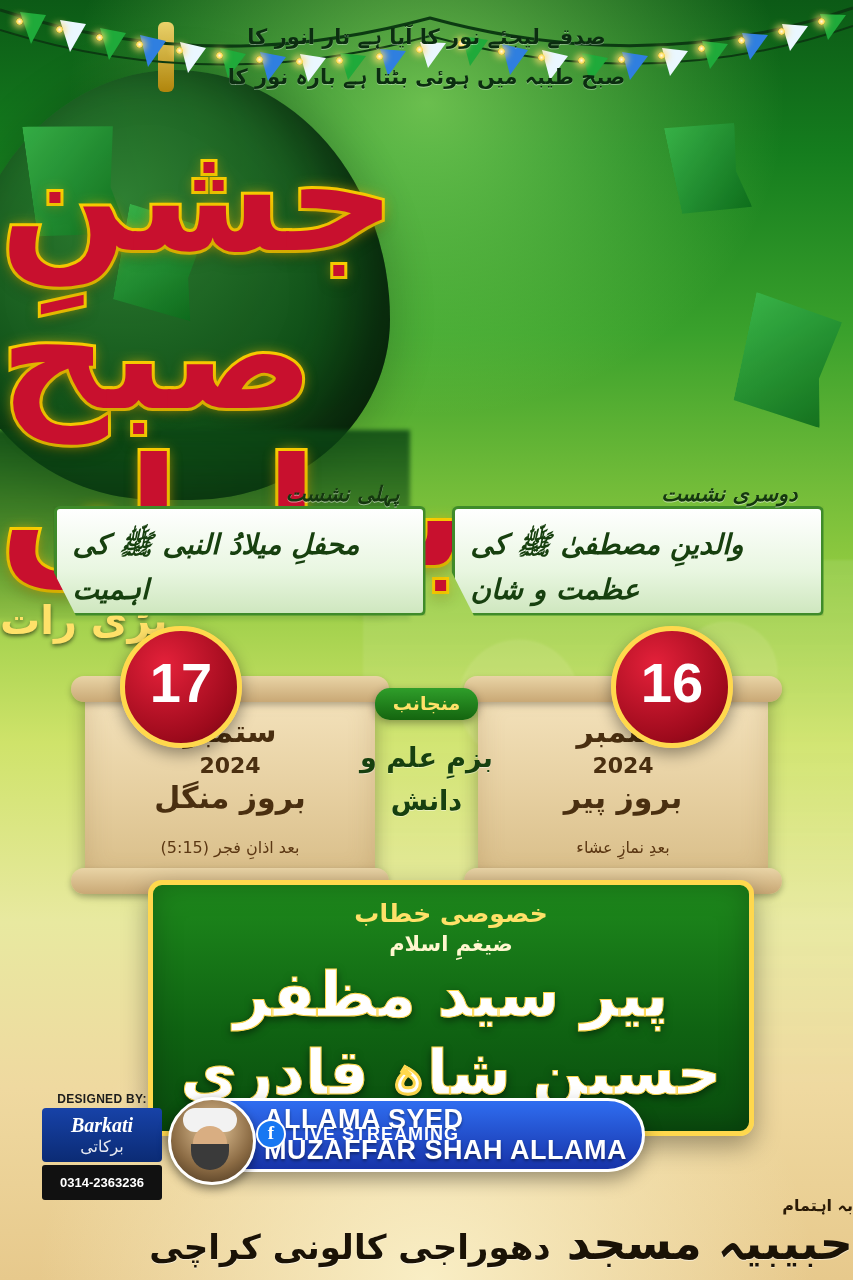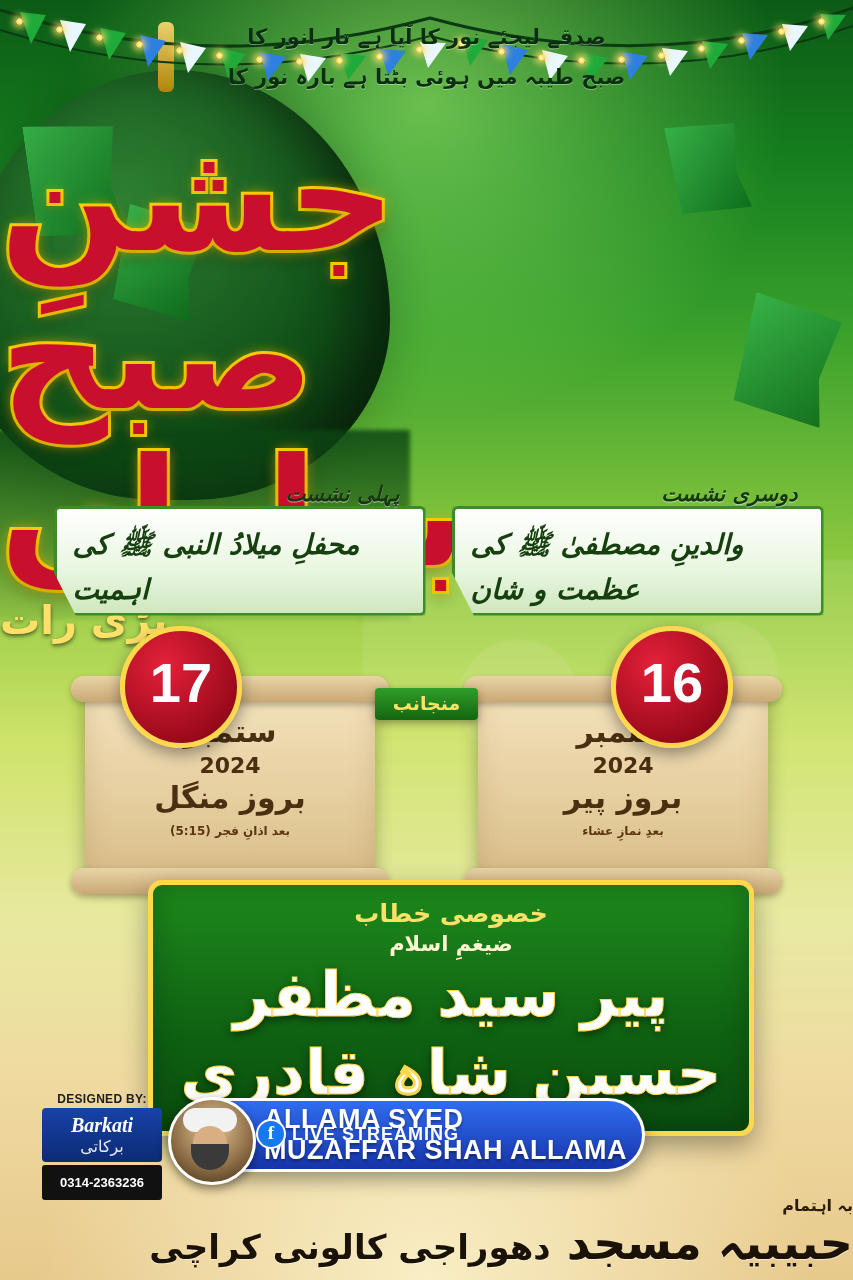--- a/index.html
+++ b/index.html
@@ -130,39 +130,39 @@
   .scroll:before{top:-14px;}
   .scroll:after{bottom:-14px;}
   .scroll.right{right:85px;}
   .scroll.left{left:85px;}
   .scroll .inner{
     position:absolute;inset:0;padding:22px 14px 10px;text-align:center;direction:rtl;
     font-family:"DejaVu Sans", sans-serif;color:#4a2f10;
   }
   .scroll .d-main{font-size:30px;font-weight:bold;line-height:1.35;}
   .scroll .d-year{font-size:22px;font-weight:bold;}
-  .scroll .d-note{font-size:12px;font-weight:bold;margin-top:6px;color:#5b3713;}
+  .scroll .d-note{font-size:16px;font-weight:normal;margin-top:20px;color:#5b3713;}
   .daybadge{
     position:absolute;top:-4px;width:112px;height:112px;border-radius:50%;
     background:radial-gradient(circle at 35% 30%,#e4213a,#9d0a1c 70%,#6d0513);
     border:5px solid #ffd84d;
     box-shadow:0 6px 16px rgba(0,0,0,.4);
     color:#fff;font-size:56px;font-weight:bold;line-height:104px;text-align:center;
     font-family:"Liberation Sans", sans-serif;
   }
   .daybadge.right{right:120px;}
   .daybadge.left{left:120px;}
   .mid-tag{
     position:absolute;left:50%;top:58px;transform:translateX(-50%);
     width:210px;text-align:center;direction:rtl;
   }
   .mid-tag .flagtag{
     display:inline-block;background:linear-gradient(180deg,#2f9e2a,#14650f);
     color:#ffe169;font-family:"DejaVu Sans", sans-serif;font-size:19px;font-weight:bold;
-    padding:4px 18px 6px;border-radius:4px;box-shadow:0 3px 8px rgba(0,0,0,.35);
+    padding:4px 18px 6px;border-radius:15px;box-shadow:0 3px 8px rgba(0,0,0,.35);
   }
   .mid-tag .mid-txt{
     margin-top:16px;font-family:"DejaVu Sans", sans-serif;font-size:27px;font-weight:bold;
     color:#17400f;line-height:1.6;text-shadow:0 1px 0 rgba(255,255,255,.4);
   }
   
   .speaker-panel{
     position:absolute;left:148px;top:880px;width:560px;padding:14px 18px 20px;
     background:linear-gradient(180deg,#1e8a1c,#0f6212 60%,#0a4d0e);
     border:5px solid #ffd84d;border-radius:14px;
@@ -346,20 +346,21 @@
         <div class="d-main">ستمبر</div>
         <div class="d-year">2024</div>
         <div class="d-main">بروز منگل</div>
         <div class="d-note">بعد اذانِ فجر (5:15)</div>
       </div>
     </div>
     <div class="daybadge left">17</div>
 
     <div class="mid-tag">
       <span class="flagtag">منجانب</span>
+      <div class="mid-txt">بزمِ علم و دانش</div>
     </div>
   </div>
 
   <div class="speaker-panel">
     <div class="khitab">خصوصی خطاب</div>
     <div class="zia">ضیغمِ اسلام</div>
     <div class="sname">پیر سید مظفر حسین شاہ قادری</div>
   </div>
 
   <div class="designer">

